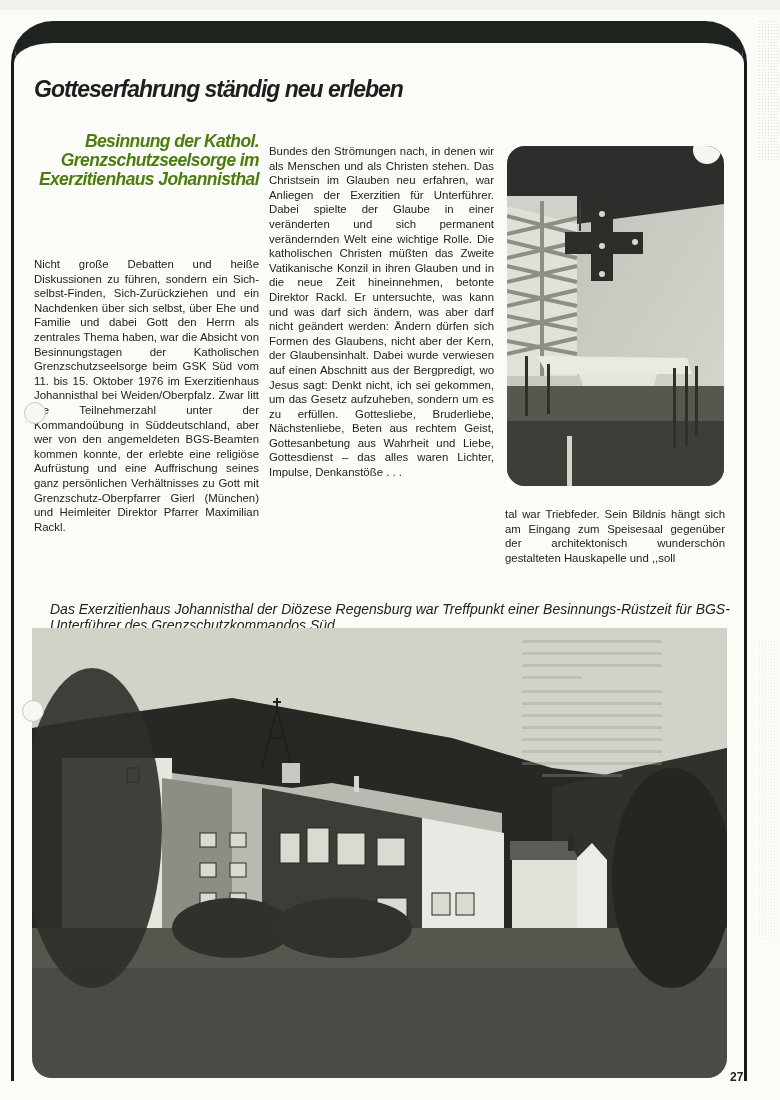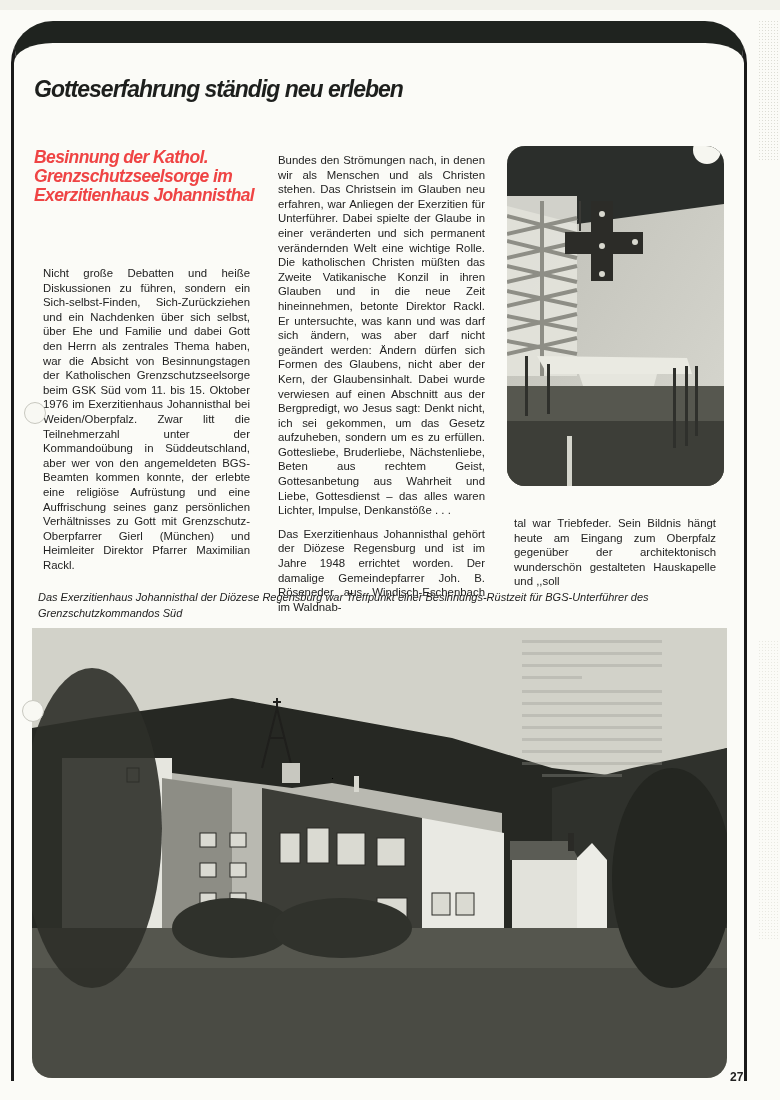--- a/index.html
+++ b/index.html
@@ -22,39 +22,39 @@
       background-image: radial-gradient(#d6d6cc 0.8px, transparent 0.9px);
       background-size: 3px 3px; opacity: 0.8;
     }
     .right-speckle.s2 { top: 640px; height: 300px; opacity: 0.5; }
     h1.headline {
       position: absolute; left: 34px; top: 76px; margin: 0;
       font-size: 23px; font-weight: 900; font-style: italic; letter-spacing: -1px;
       color: #1d1f1d;
     }
     h2.subhead {
-      position: absolute; left: 34px; top: 148px; width: 225px; margin: 0;
+      position: absolute; left: 34px; top: 132px; width: 225px; margin: 0;
       font-size: 17.5px; line-height: 19px; font-weight: 900; font-style: italic;
-      letter-spacing: -0.6px; color: #ef4444;
+      letter-spacing: -0.6px; color: #4d7c0f; text-align: right;
     }
     .col {
       position: absolute; font-size: 11.4px; line-height: 14.6px;
       text-align: justify; color: #222;
     }
-    .col p { margin: 9px; }
+    .col p { margin: 0; }
     .col1 { left: 34px; top: 257px; width: 225px; }
     .col2 { left: 269px; top: 144px; width: 225px; }
     .col3 { left: 505px; top: 507px; width: 220px; }
     .chapel-photo {
       position: absolute; left: 507px; top: 146px; width: 217px; height: 340px;
       border-radius: 18px; overflow: hidden; background: #9a9a92;
     }
     .caption {
-      position: absolute; left: 34px; top: 585px; width: 710px; margin: 4px;
-      font-size: 11px; line-height: 16px; font-style: italic; color: #222;
+      position: absolute; left: 34px; top: 585px; width: 710px; margin: 16px;
+      font-size: 14px; line-height: 16px; font-style: italic; color: #222;
     }
     .house-photo {
       position: absolute; left: 32px; top: 628px; width: 695px; height: 450px;
       border-radius: 0 0 20px 20px; overflow: hidden; background: #cfcfc6;
     }
     .page-number {
       position: absolute; left: 730px; top: 1070px; font-size: 12px; font-weight: bold; color: #222;
     }
     .punch-hole {
       position: absolute; width: 20px; height: 20px; border-radius: 50%;
@@ -71,21 +71,20 @@
 
 <h1 class="headline">Gotteserfahrung ständig neu erleben</h1>
 <h2 class="subhead">Besinnung der Kathol. Grenzschutzseelsorge im Exerzitienhaus Johannisthal</h2>
 
 <div class="col col1">
   <p>Nicht große Debatten und heiße Diskussionen zu führen, sondern ein Sich-selbst-Finden, Sich-Zurückziehen und ein Nachdenken über sich selbst, über Ehe und Familie und dabei Gott den Herrn als zentrales Thema haben, war die Absicht von Besinnungstagen der Katholischen Grenzschutzseelsorge beim GSK Süd vom 11. bis 15. Oktober 1976 im Exerzitienhaus Johannisthal bei Weiden/Oberpfalz. Zwar litt die Teilnehmerzahl unter der Kommandoübung in Süddeutschland, aber wer von den angemeldeten BGS-Beamten kommen konnte, der erlebte eine religiöse Aufrüstung und eine Auffrischung seines ganz persönlichen Verhältnisses zu Gott mit Grenzschutz-Oberpfarrer Gierl (München) und Heimleiter Direktor Pfarrer Maximilian Rackl.</p>
 </div>
 
 <div class="col col2">
   <p>Bundes den Strömungen nach, in denen wir als Menschen und als Christen stehen. Das Christsein im Glauben neu erfahren, war Anliegen der Exerzitien für Unterführer. Dabei spielte der Glaube in einer veränderten und sich permanent verändernden Welt eine wichtige Rolle. Die katholischen Christen müßten das Zweite Vatikanische Konzil in ihren Glauben und in die neue Zeit hineinnehmen, betonte Direktor Rackl. Er untersuchte, was kann und was darf sich ändern, was aber darf nicht geändert werden: Ändern dürfen sich Formen des Glaubens, nicht aber der Kern, der Glaubensinhalt. Dabei wurde verwiesen auf einen Abschnitt aus der Bergpredigt, wo Jesus sagt: Denkt nicht, ich sei gekommen, um das Gesetz aufzuheben, sondern um es zu erfüllen. Gottesliebe, Bruderliebe, Nächstenliebe, Beten aus rechtem Geist, Gottesanbetung aus Wahrheit und Liebe, Gottesdienst – das alles waren Lichter, Impulse, Denkanstöße . . .</p>
-  <p>Das Exerzitienhaus Johannisthal gehört der Diözese Regensburg und ist im Jahre 1948 errichtet worden. Der damalige Gemeindepfarrer Joh. B. Röseneder aus Windisch-Eschenbach im Waldnab-</p>
 </div>
 
 <div class="chapel-photo">
   <svg width="217" height="340" viewBox="0 0 217 340" xmlns="http://www.w3.org/2000/svg">
     <defs>
       <linearGradient id="wallg" x1="0" y1="0" x2="1" y2="1">
         <stop offset="0" stop-color="#bdbdb5"></stop>
           <stop offset="1" stop-color="#d8d8d0"></stop>
       </linearGradient>
     </defs>
@@ -120,21 +119,21 @@
       <rect x="166" y="222" width="3" height="80"></rect>
       <rect x="178" y="220" width="3" height="80"></rect>
       <rect x="188" y="220" width="3" height="70"></rect>
     </g>
     <rect x="60" y="290" width="5" height="50" fill="#d5d5cc"></rect>
     <circle cx="200" cy="4" r="14" fill="#f6f6f0"></circle>
   </svg>
 </div>
 
 <div class="col col3">
-  <p>tal war Triebfeder. Sein Bildnis hängt heute am Eingang zum Oberpfalz gegenüber der architektonisch wunderschön gestalteten Hauskapelle und ,,soll</p>
+  <p>tal war Triebfeder. Sein Bildnis hängt sich am Eingang zum Speisesaal gegenüber der architektonisch wunderschön gestalteten Hauskapelle und ,,soll</p>
 </div>
 
 <p class="caption">Das Exerzitienhaus Johannisthal der Diözese Regensburg war Treffpunkt einer Besinnungs-Rüstzeit für BGS-Unterführer des Grenzschutzkommandos Süd</p>
 
 <div class="house-photo">
   <svg width="695" height="450" viewBox="0 0 695 450" xmlns="http://www.w3.org/2000/svg">
     <rect x="0" y="0" width="695" height="450" fill="#d2d2c9"></rect>
     <polygon points="60,90 200,70 420,110 520,140 600,150 695,120 695,300 0,300 0,100" fill="#262823"></polygon>
     <polygon points="520,160 600,140 695,120 695,320 520,320" fill="#2f312c"></polygon>
     <rect x="30" y="130" width="110" height="170" fill="#e6e6df"></rect>

